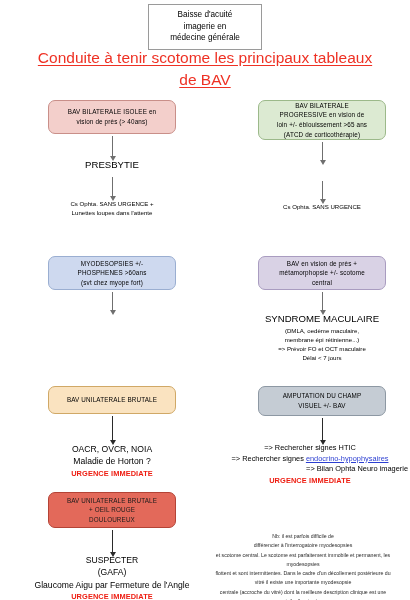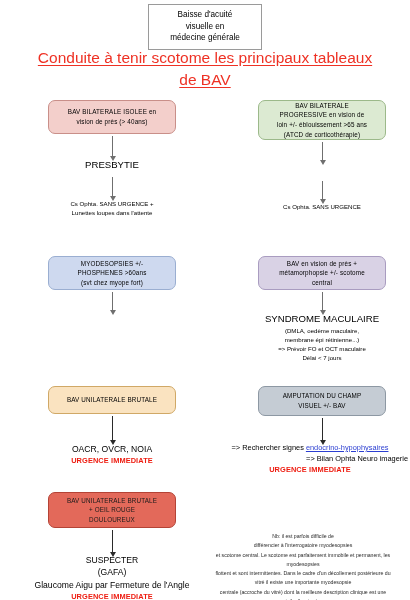--- a/index.html
+++ b/index.html
@@ -133,21 +133,21 @@
     color: #2b2b2b;
   }
 </style>
 </head>
 <body>
 
 <div class="page">
 
   <div class="header-box">
     <div>Baisse d'acuité</div>
-    <div>visuelle en</div>
+    <div>imagerie en</div>
     <div>médecine générale</div>
   </div>
 
   <div class="main-title">
     <div>Conduite à tenir scotome les principaux tableaux</div>
     <div>de BAV</div>
   </div>
 
   <div class="box box-pink" style="left:48px; top:100px; width:128px; height:34px;">
     <div class="inner">
@@ -205,31 +205,33 @@
   </div>
 
   <div class="box box-tan" style="left:48px; top:386px; width:128px; height:28px;">
     <div class="inner">
       <div>BAV UNILATERALE BRUTALE</div>
     </div>
   </div>
   <div class="arrow arrow-dark" style="left:112px; top:416px; height:24px;"></div>
   <div class="outcome" style="left:32px; top:443px; width:160px;">
     <div class="diag-name" style="font-size:8.6px;">OACR, OVCR, NOIA</div>
+    <div class="diag-name" style="font-size:8.6px;">Maladie de Horton ?</div>
     <div class="urgent" style="margin-top:1px;">URGENCE IMMEDIATE</div>
   </div>
 
   <div class="box box-slate" style="left:258px; top:386px; width:128px; height:30px;">
     <div class="inner">
       <div>AMPUTATION DU CHAMP</div>
       <div>VISUEL +/- BAV</div>
     </div>
   </div>
   <div class="arrow arrow-dark" style="left:322px; top:418px; height:22px;"></div>
   <div class="outcome" style="left:212px; top:443px; width:196px;">
+    <div class="diag-name" style="font-size:7.4px;">=&gt; Rechercher signes HTIC</div>
     <div class="diag-name" style="font-size:7.4px;"><span>=&gt; Rechercher signes </span><span class="link">endocrino-hypophysaires</span></div>
     <div class="diag-name" style="font-size:7.4px;text-align:right;">=&gt; Bilan Ophta Neuro imagerie</div>
     <div class="urgent" style="margin-top:1px;">URGENCE IMMEDIATE</div>
   </div>
 
   <div class="box box-red" style="left:48px; top:492px; width:128px; height:36px;">
     <div class="inner" style="color:#1a1a1a;">
       <div>BAV UNILATERALE BRUTALE</div>
       <div>+ OEIL ROUGE</div>
       <div>DOULOUREUX</div>

